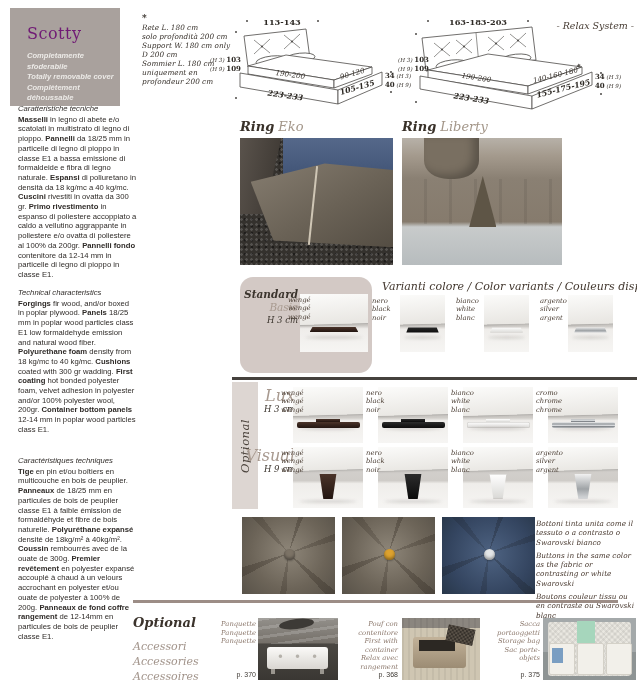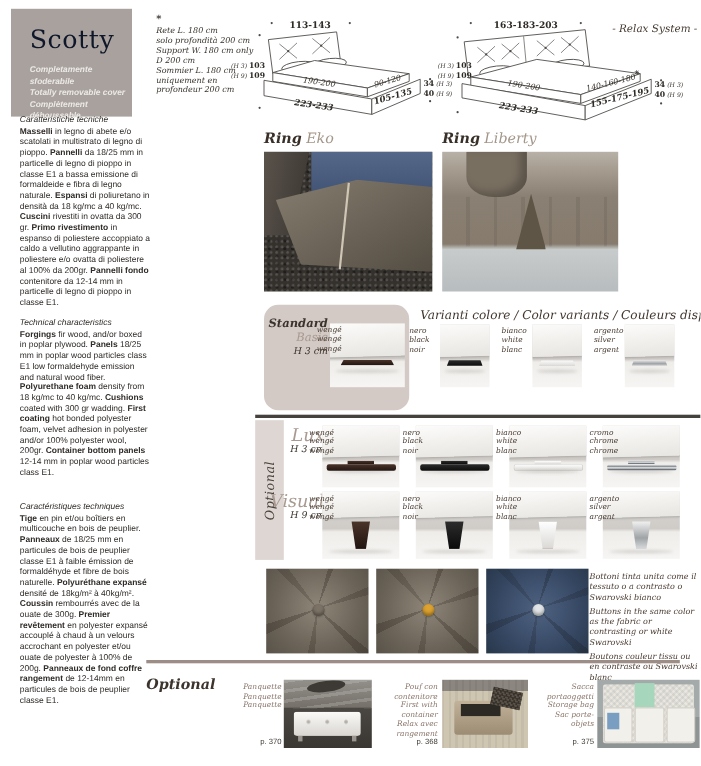--- a/index.html
+++ b/index.html
@@ -3,21 +3,21 @@
 <meta charset="utf-8">
 <style>
   html,body{margin:0;padding:0;background:#ffffff;}
   .page{position:relative;width:637px;height:696px;background:#fff;overflow:hidden;
         font-family:"Liberation Sans",sans-serif;color:#2f2b28;}
   .abs{position:absolute;}
 
   
   .hdr-box{left:10px;top:8px;width:110px;height:98px;background:#a9a19d;}
   .hdr-title{margin:16px 0 0 17px;font-family:"DejaVu Serif","Liberation Serif",serif;
-             font-size:23px;font-weight:400;color:#0f172a;letter-spacing:.5px;}
+             font-size:16px;font-weight:400;color:#701a75;letter-spacing:.5px;}
   .hdr-sub{margin:8px 0 0 17px;font-size:7.6px;font-weight:bold;color:#eceae7;line-height:10.5px;font-style:italic;}
 
   
   .footnote{left:142px;top:14px;width:90px;font-family:"DejaVu Serif","Liberation Serif",serif;
             font-style:italic;font-size:7.3px;line-height:9px;color:#38322c;}
   .footnote .star{font-style:normal;font-weight:bold;font-size:9px;}
 
   
   .tech{left:18px;width:119px;font-size:7.7px;line-height:9.7px;color:#2f2b28;}
   .tech h4{margin:0 0 1px 0;font-size:7.7px;font-weight:normal;font-style:italic;}
@@ -493,20 +493,25 @@
   </div>
   <div class="abs btn-note">
     <p>Bottoni tinta unita come il tessuto o a contrasto o Swarovski bianco</p>
     <p>Buttons in the same color as the fabric or contrasting or white Swarovski</p>
     <p>Boutons couleur tissu ou en contraste ou Swarovski blanc</p>
   </div>
 
   <div class="abs rule-taupe"></div>
   <div class="abs acc-titles">
     <div class="acc-t1">Optional</div>
+    <div class="acc-t2">
+        <div>Accessori</div>
+        <div>Accessories</div>
+        <div>Accessoires</div>
+      </div>
   </div>
 
   <div class="acc-lbl" style="left:208px;width:48px;">
       <div>Panquette</div>
       <div>Panquette</div>
       <div>Panquette</div>
     </div>
   <div class="acc-page" style="left:208px;width:48px;">p. 370</div>
   <div class="acc-photo ph-panq">
     <div class="panq-stripes"></div>

